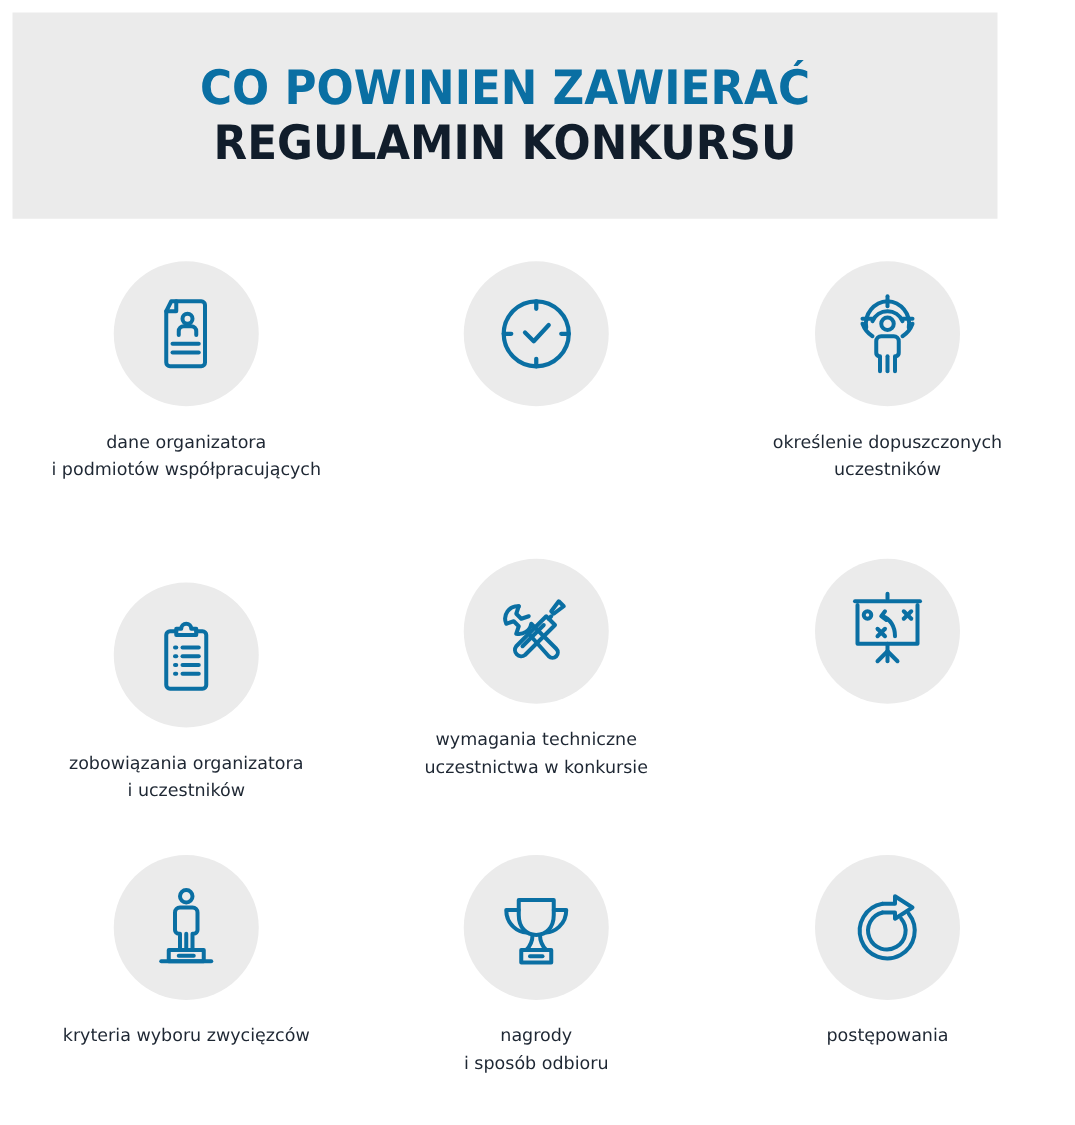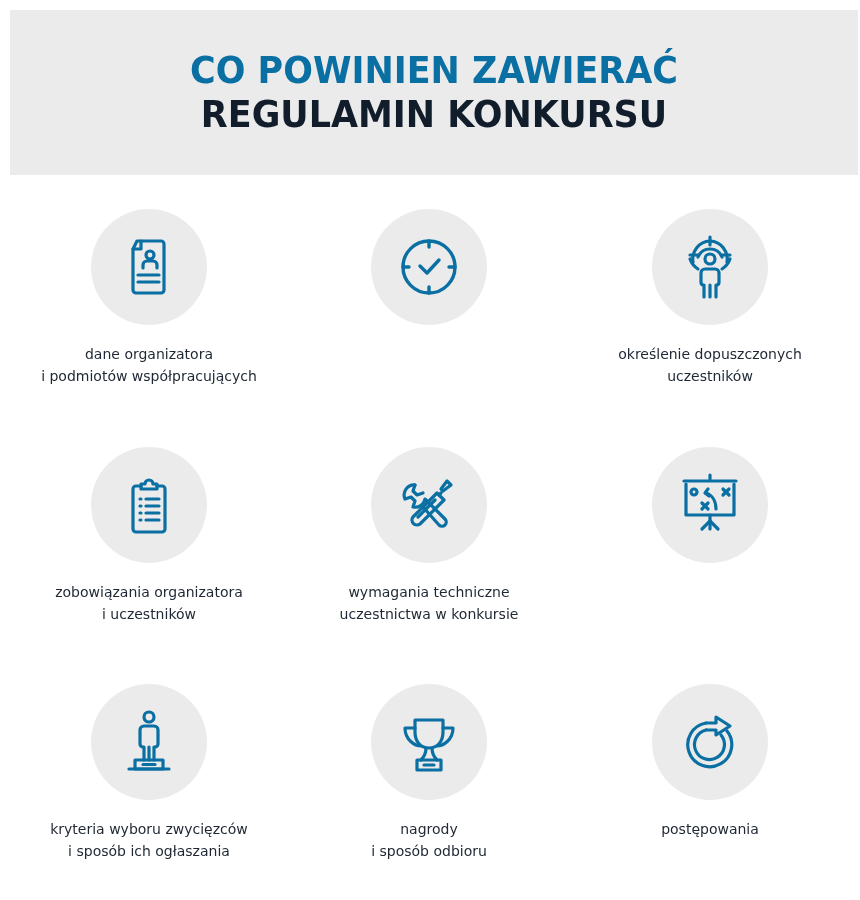--- a/index.html
+++ b/index.html
@@ -11,21 +11,21 @@
       width: 860px;
       height: 900px;
       position: relative;
       overflow: hidden;
       font-family: "DejaVu Sans", "Liberation Sans", sans-serif;
     }
     .header {
       position: absolute;
       left: 10px;
       top: 10px;
-      width: 848px;
+      width: 788px;
       height: 165px;
       background: #ebebeb;
     }
     .title-line {
       position: absolute;
       left: 0;
       width: 100%;
       text-align: center;
       font-family: "DejaVu Sans", "Liberation Sans", sans-serif;
       font-weight: bold;
@@ -125,21 +125,21 @@
       <path d="M32 68 V56 h-1 a3 3 0 0 1 -2 -3 V44 a4 4 0 0 1 4 -4 H43 a4 4 0 0 1 4 4 V53 a3 3 0 0 1 -2 3 h-1 V68"></path>
       <line x1="38" y1="56" x2="38" y2="68"></line>
     </svg>
   </div>
   <div class="label">
     <span>określenie dopuszczonych</span>
     <span>uczestników</span>
   </div>
 </div>
 
-<div class="cell" style="left:9px; top:447px;">
+<div class="cell" style="left:9px; top:466px;">
   <div class="circle">
     <svg viewBox="0 0 76 76" fill="none" stroke="#0a6fa3" stroke-width="3.2" stroke-linecap="round" stroke-linejoin="round">
       <path d="M30 19 H25 a3 3 0 0 0 -3 3 V62 a3 3 0 0 0 3 3 H51 a3 3 0 0 0 3 -3 V22 a3 3 0 0 0 -3 -3 H46"></path>
       <path d="M30 22 V17 H34 a4 4 0 0 1 8 0 H46 V22 Z"></path>
       <line x1="29" y1="32" x2="30" y2="32"></line>
       <line x1="35" y1="32" x2="48" y2="32"></line>
       <line x1="29" y1="39" x2="30" y2="39"></line>
       <line x1="35" y1="39" x2="48" y2="39"></line>
       <line x1="29" y1="46" x2="30" y2="46"></line>
       <line x1="35" y1="46" x2="48" y2="46"></line>
@@ -196,21 +196,20 @@
       <circle cx="38" cy="13" r="5"></circle>
       <path d="M33 56 V43 h-1 a3 3 0 0 1 -3 -3 V26 a4 4 0 0 1 4 -4 H43 a4 4 0 0 1 4 4 V40 a3 3 0 0 1 -3 3 h-1 V56"></path>
       <line x1="38" y1="43" x2="38" y2="56"></line>
       <rect x="24" y="56" width="28" height="9"></rect>
       <line x1="18" y1="65" x2="58" y2="65"></line>
       <line x1="32" y1="60.5" x2="44" y2="60.5"></line>
     </svg>
   </div>
   <div class="label">
     <span>kryteria wyboru zwycięzców</span>
-    <span>i sposób ich ogłaszania</span>
   </div>
 </div>
 
 <div class="cell" style="left:289px; top:684px;">
   <div class="circle">
     <svg viewBox="0 0 76 76" fill="none" stroke="#0a6fa3" stroke-width="3.2" stroke-linecap="round" stroke-linejoin="round">
       <path d="M24 16 H52 V28 C52 38 46 44 38 44 C30 44 24 38 24 28 Z"></path>
       <path d="M24 24 H14 C14 36 24 42 30 42"></path>
       <path d="M52 24 H62 C62 36 52 42 46 42"></path>
       <path d="M35 44 C35 50 32 54 30 56"></path>

